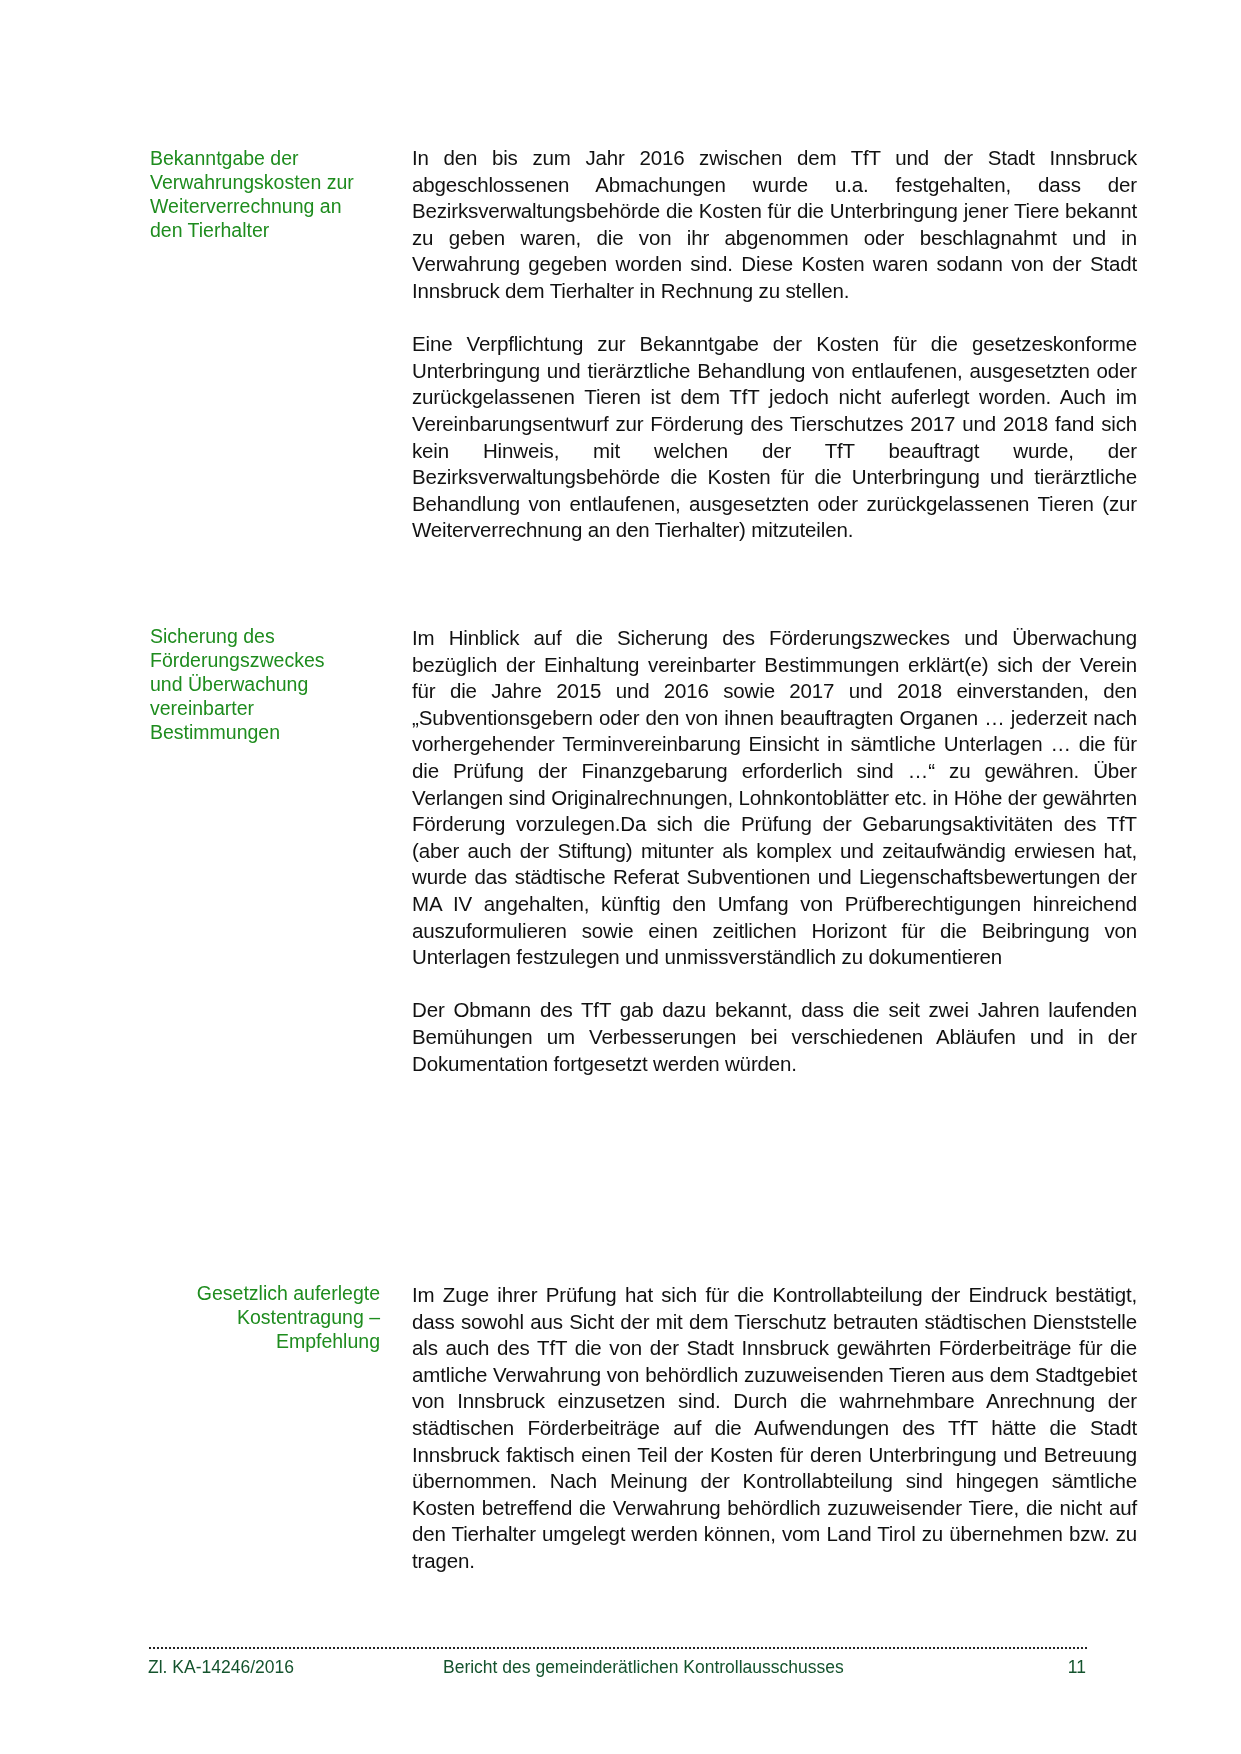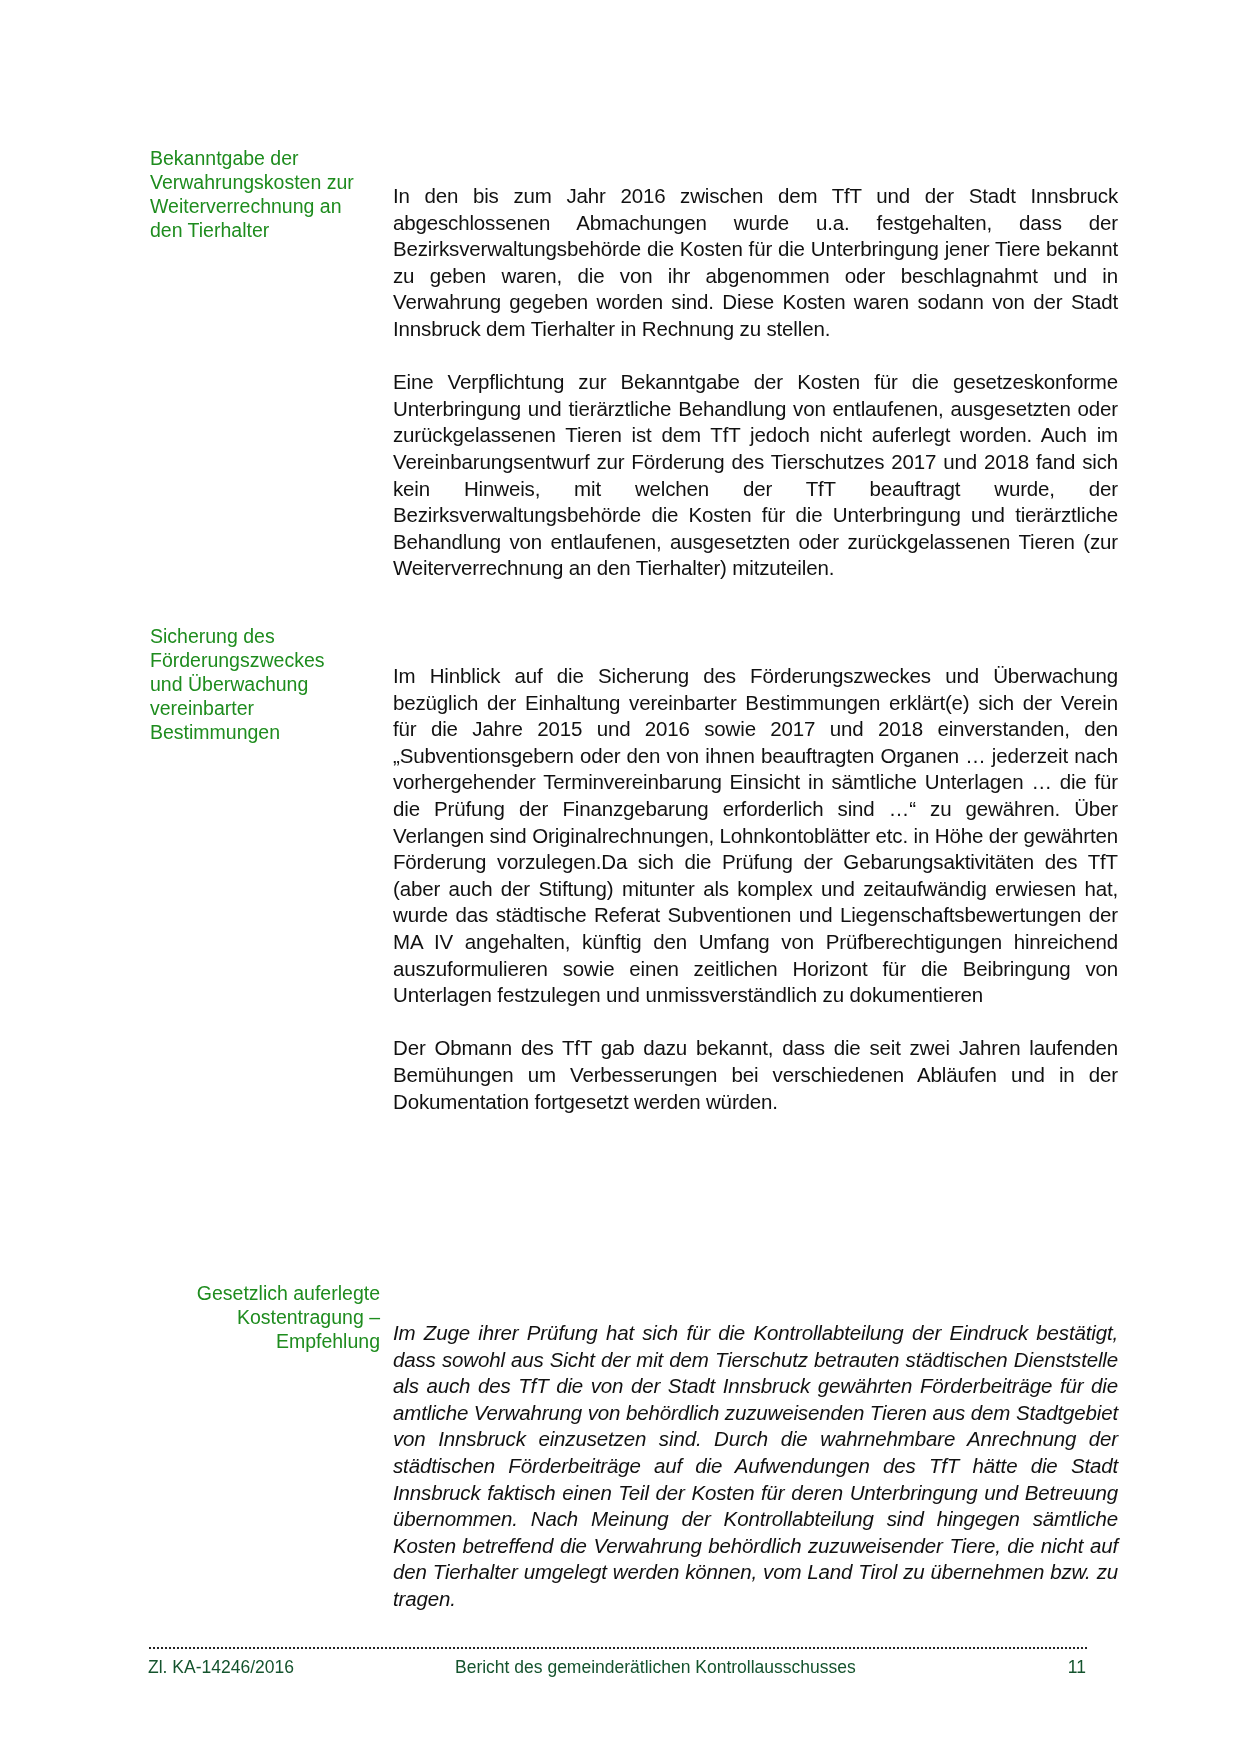--- a/index.html
+++ b/index.html
@@ -30,23 +30,22 @@
       position: absolute;
       left: 150px;
       width: 230px;
       font-size: 19.5px;
       line-height: 24px;
       color: #1e8c1e;
       white-space: pre-line;
     }
     .body-col {
       position: absolute;
-      left: 393px;
+      left: 412px;
       width: 725px;
-      margin-top: 38px;
     }
     .para {
       font-size: 20.5px;
       line-height: 26.6px;
       text-align: justify;
       margin: 0 0 26.6px 0;
       hyphens: manual;
       letter-spacing: -0.15px;
     }
     .para:last-child { margin-bottom: 0; }
@@ -64,21 +63,21 @@
       position: absolute;
       top: 1656px;
       left: 148px;
       width: 940px;
       height: 24px;
       font-size: 17.5px;
       line-height: 22px;
       color: #14532d;
     }
     .footer .f-left { position: absolute; left: 0; top: 0; }
-    .footer .f-center { position: absolute; left: 307px; top: 0; }
+    .footer .f-center { position: absolute; left: 295px; top: 0; }
     .footer .f-right { position: absolute; right: 2px; top: 0; }
   </style>
 </head>
 <body>
 
 <div class="page">
 
   <div class="section" style="top:146px;">
     <div class="margin-label" style="top:0;">Bekanntgabe der
 Verwahrungskosten zur
@@ -99,21 +98,21 @@
     <div class="body-col" style="top:1px;">
       <p class="para">Im Hinblick auf die Sicherung des Förderungszweckes und Überwa­chung bezüglich der Einhaltung vereinbarter Bestimmungen erklärt(e) sich der Verein für die Jahre 2015 und 2016 sowie 2017 und 2018 ein­verstanden, den „Subventionsgebern oder den von ihnen beauftragten Organen … jederzeit nach vorhergehender Terminvereinbarung Ein­sicht in sämtliche Unterlagen … die für die Prüfung der Finanzgeba­rung erforderlich sind …“ zu gewähren. Über Verlangen sind Original­rechnungen, Lohnkontoblätter etc. in Höhe der gewährten Förderung vorzulegen.Da sich die Prüfung der Gebarungsaktivitäten des TfT (aber auch der Stiftung) mitunter als komplex und zeitaufwändig erwiesen hat, wurde das städtische Referat Subventionen und Liegenschaftsbe­wertungen der MA IV angehalten, künftig den Umfang von Prüfberech­tigungen hinreichend auszuformulieren sowie einen zeitlichen Horizont für die Beibringung von Unterlagen festzulegen und unmissverständlich zu dokumentieren</p>
       <p class="para">Der Obmann des TfT gab dazu bekannt, dass die seit zwei Jahren lau­fenden Bemühungen um Verbesserungen bei verschiedenen Abläufen und in der Dokumentation fortgesetzt werden würden.</p>
     </div>
   </div>
 
   <div class="section" style="top:1281px;">
     <div class="margin-label" style="top:0;text-align:right;">Gesetzlich auferlegte
 Kostentragung –
 Empfehlung</div>
-    <div class="body-col" style="top:1px;font-style:italic;">
+    <div class="body-col" style="top:1px;">
       <p class="para">Im Zuge ihrer Prüfung hat sich für die Kontrollabteilung der Eindruck bestätigt, dass sowohl aus Sicht der mit dem Tierschutz betrauten städtischen Dienststelle als auch des TfT die von der Stadt Innsbruck gewährten Förderbeiträge für die amtliche Verwahrung von behördlich zuzuweisenden Tieren aus dem Stadtgebiet von Innsbruck einzusetzen sind. Durch die wahrnehmbare Anrechnung der städtischen Förderbei­träge auf die Aufwendungen des TfT hätte die Stadt Innsbruck faktisch einen Teil der Kosten für deren Unterbringung und Betreuung über­nommen. Nach Meinung der Kontrollabteilung sind hingegen sämtliche Kosten betreffend die Verwahrung behördlich zuzuweisender Tiere, die nicht auf den Tierhalter umgelegt werden können, vom Land Tirol zu übernehmen bzw. zu tragen.</p>
     </div>
   </div>
 
   <div class="footer-rule"></div>
   <div class="footer">
     <span class="f-left">Zl. KA-14246/2016</span>
     <span class="f-center">Bericht des gemeinderätlichen Kontrollausschusses</span>
     <span class="f-right">11</span>
   </div>

